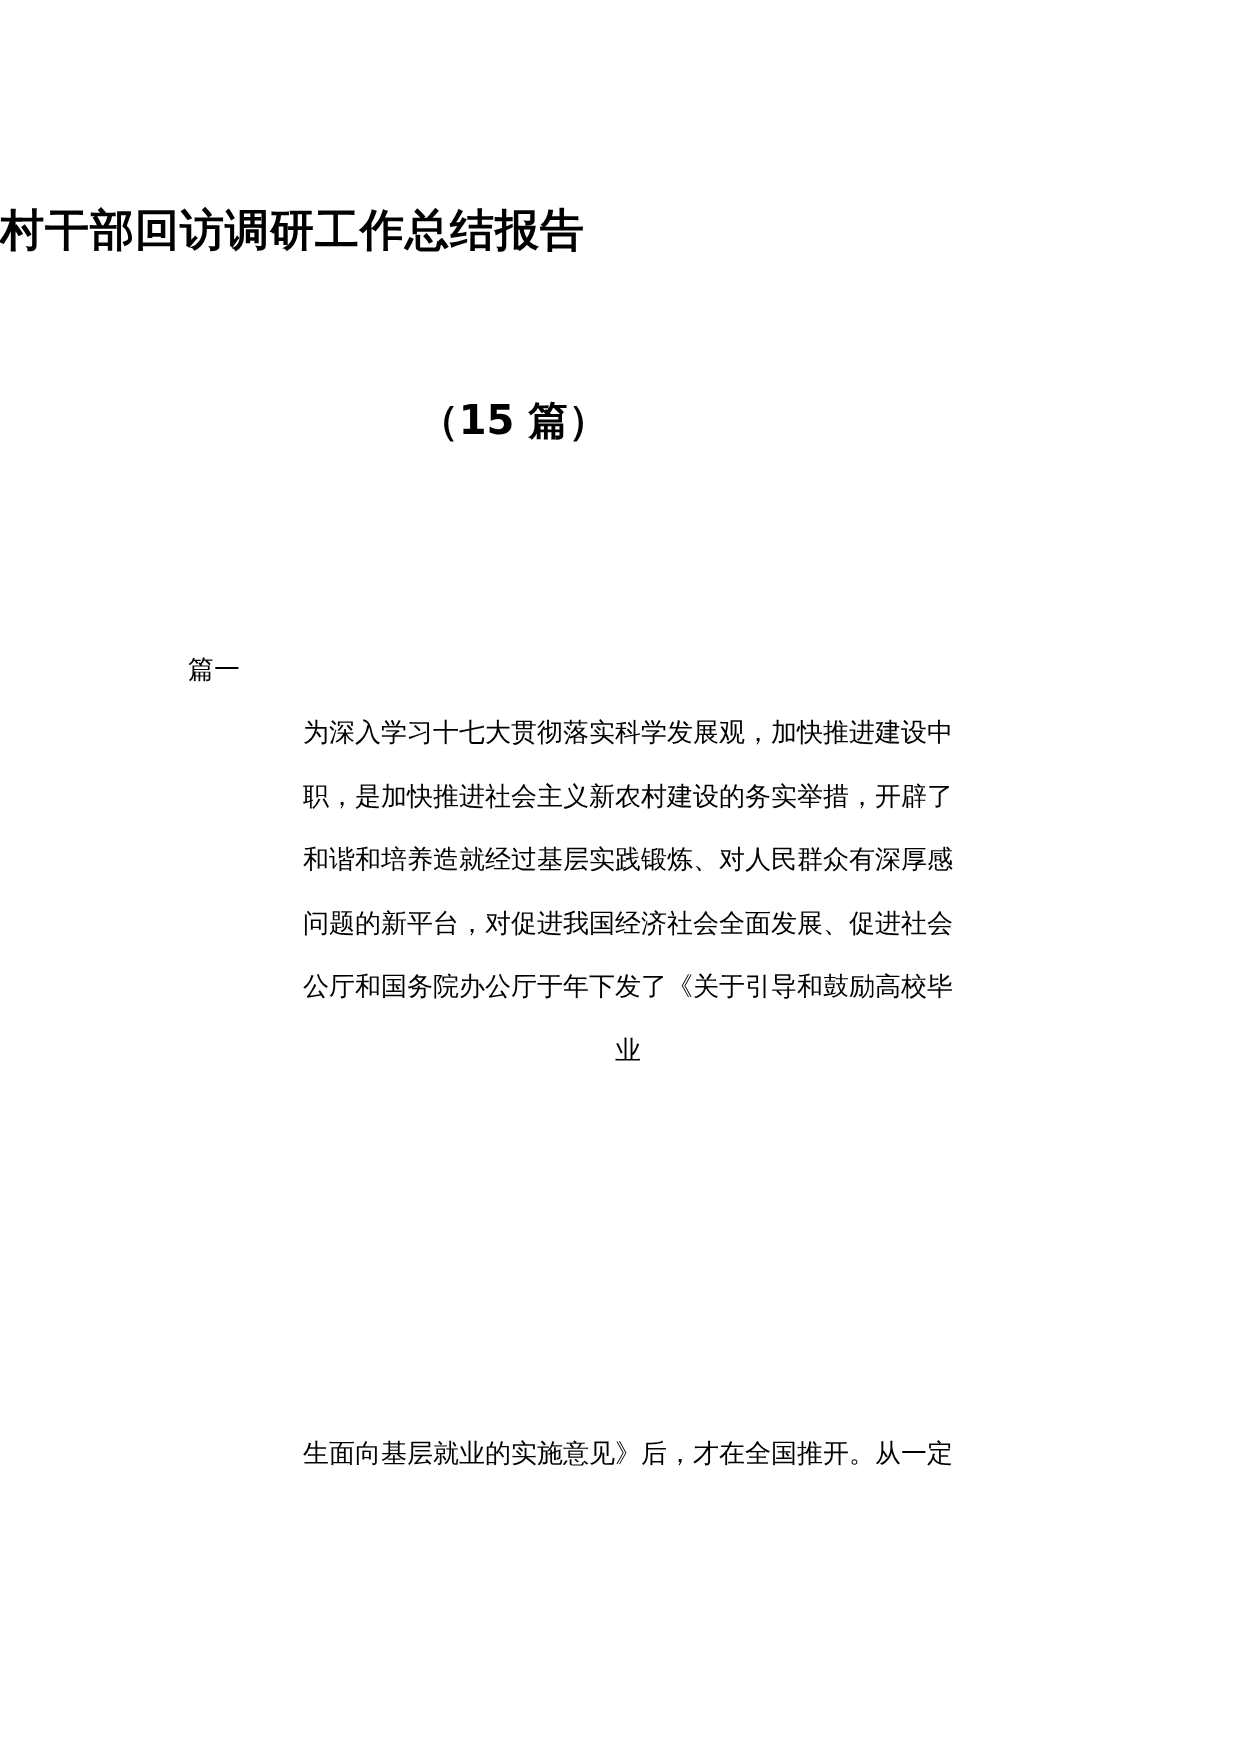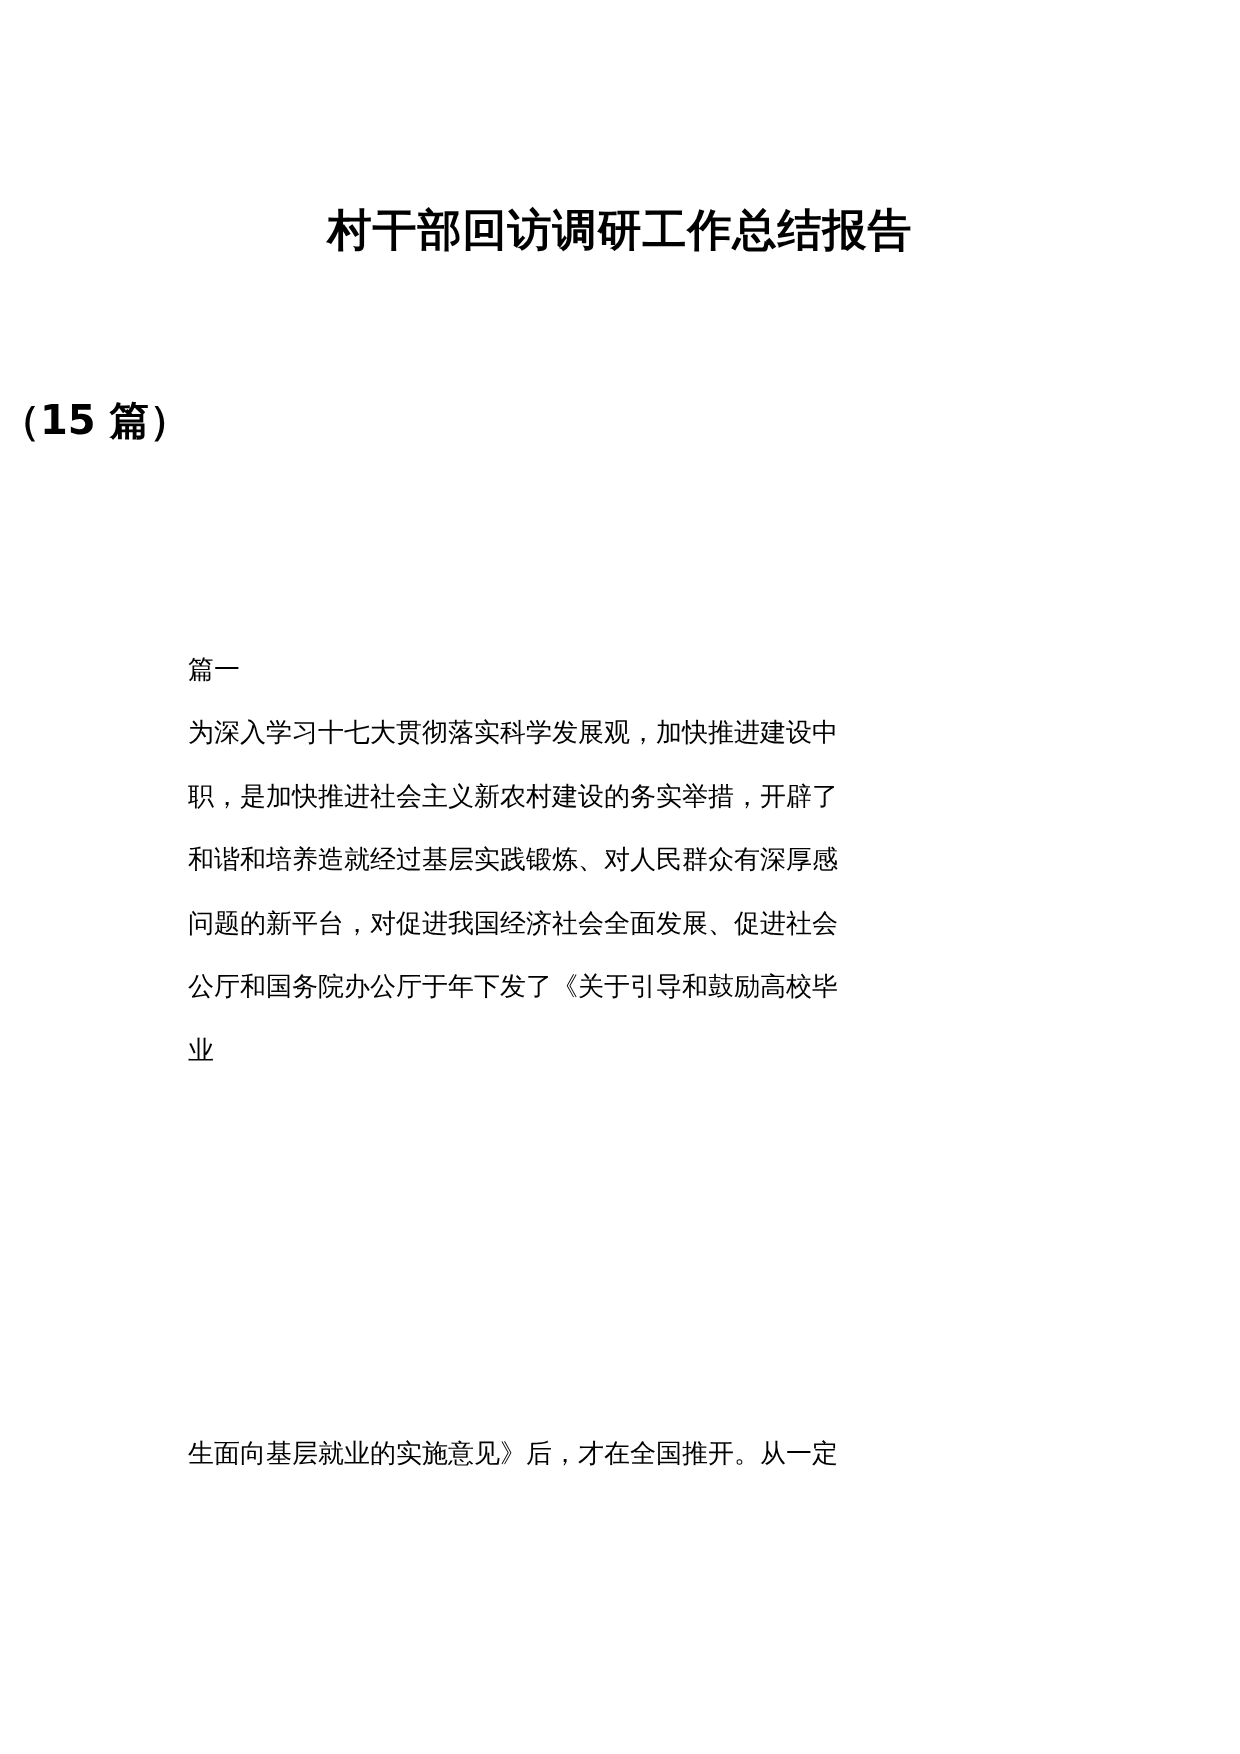--- a/index.html
+++ b/index.html
@@ -13,32 +13,31 @@
       position: relative;
       overflow: hidden;
       font-family: "DejaVu Sans", "Liberation Sans", sans-serif;
       color: #000000;
     }
     .title {
       position: absolute;
       left: 0;
       width: 1240px;
       top: 200px;
-      text-align: center;
       font-size: 44px;
       font-weight: bold;
       line-height: 60px;
       letter-spacing: 1px;
     }
     .subtitle {
       position: absolute;
       left: 0;
       width: 1027px;
       top: 390px;
-      text-align: left;
+      text-align: center;
       font-size: 40px;
       font-weight: bold;
       line-height: 60px;
     }
     .body-text {
       position: absolute;
       left: 188px;
       width: 880px;
       font-size: 26px;
       line-height: 63.5px;
@@ -49,20 +48,21 @@
     .para-1 {
       top: 701px;
     }
     .para-2 {
       top: 1422px;
     }
     .line {
       display: block;
       white-space: nowrap;
       height: 63.5px;
+      text-align: center;
     }
   </style>
 </head>
 <body>
 
 <div>
   <div class="title">村干部回访调研工作总结报告</div>
   <div class="subtitle">（15 篇）</div>
 
   <div class="body-text section-label">篇一</div>

